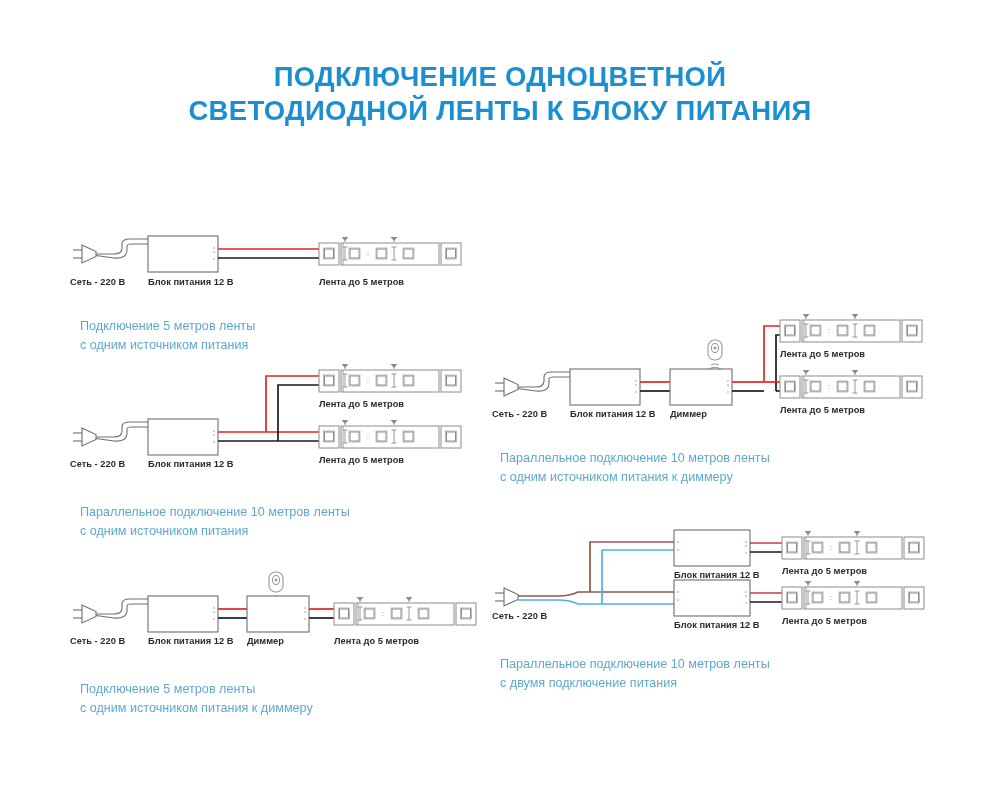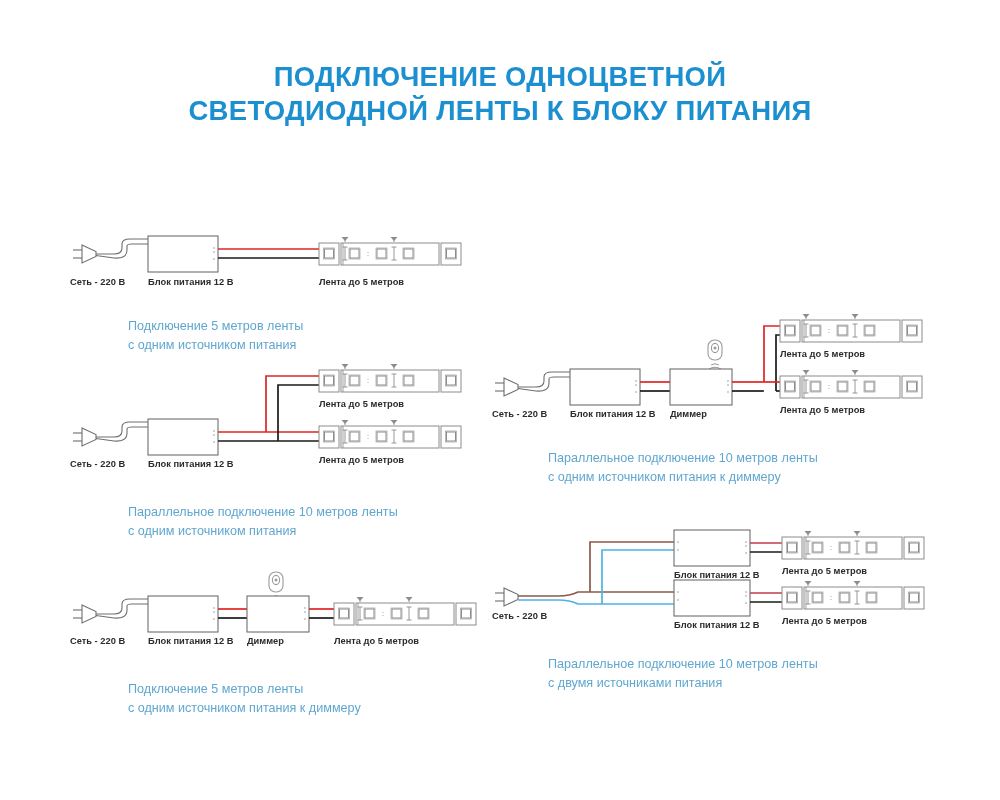--- a/index.html
+++ b/index.html
@@ -27,21 +27,20 @@
   
   .block { position: absolute; text-decoration: underline; }
   .svgwrap { position: absolute; left: 0; top: 0; }
 
   .caption {
     position: absolute;
     color: #5fa7cf;
     font-size: 12.6px;
     line-height: 19px;
     white-space: pre-line;
-    margin-left: 48px;
   }
   .caption .c2 { display: block; }
 </style>
 </head>
 <body>
 
 <div id="page">
 
   <div class="title">
     <span>Подключение одноцветной</span>
@@ -487,16 +486,16 @@
       </g>
       <text x="182" y="56" font-family="Liberation Sans, sans-serif" font-size="9.3" font-weight="bold" fill="#2b2b2b">Блок питания 12 В</text>
       <text x="290" y="52" font-family="Liberation Sans, sans-serif" font-size="9.3" font-weight="bold" fill="#2b2b2b">Лента до 5 метров</text>
       <text x="0" y="97" font-family="Liberation Sans, sans-serif" font-size="9.3" font-weight="bold" fill="#2b2b2b">Сеть - 220 В</text>
       <text x="182" y="106" font-family="Liberation Sans, sans-serif" font-size="9.3" font-weight="bold" fill="#2b2b2b">Блок питания 12 В</text>
       <text x="290" y="102" font-family="Liberation Sans, sans-serif" font-size="9.3" font-weight="bold" fill="#2b2b2b">Лента до 5 метров</text>
     </svg>
   </div>
   <div class="caption" style="left:500px; top:636px; width:400px;">
     <span>Параллельное подключение 10 метров ленты</span>
-    <span class="c2">с двумя источниками питания</span>
+    <span class="c2">с двумя подключение питания</span>
   </div>
 
 </div>
 
 </body></html>

